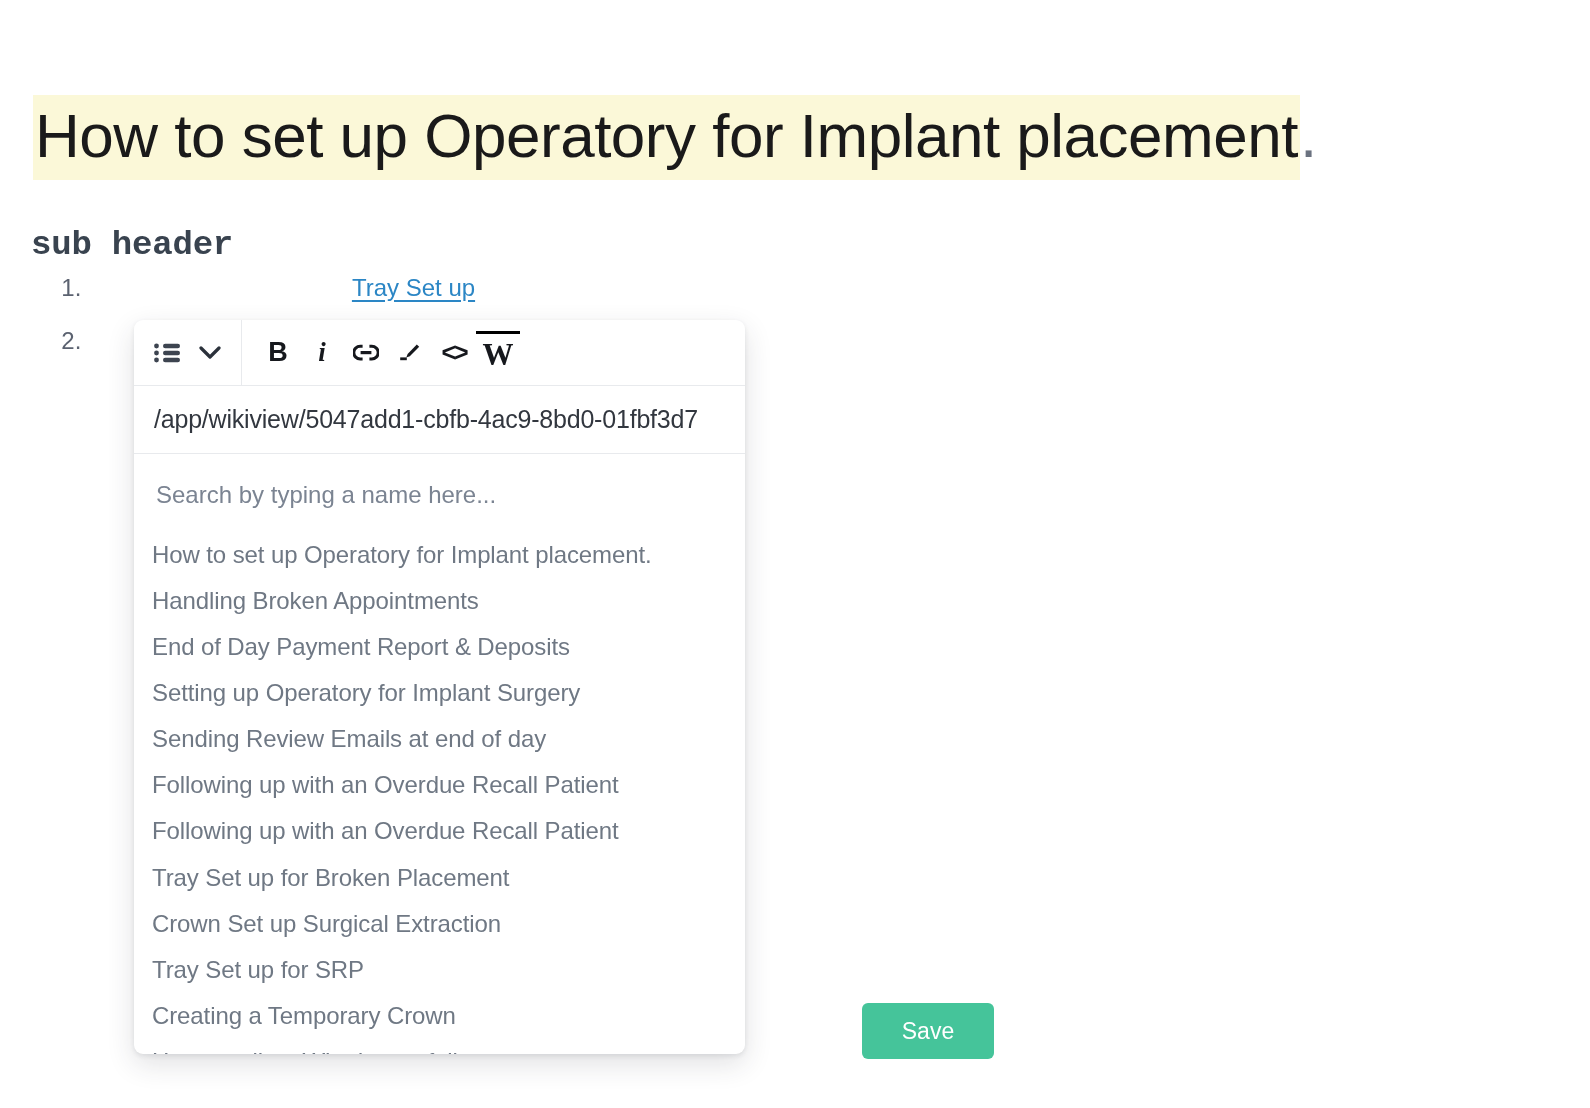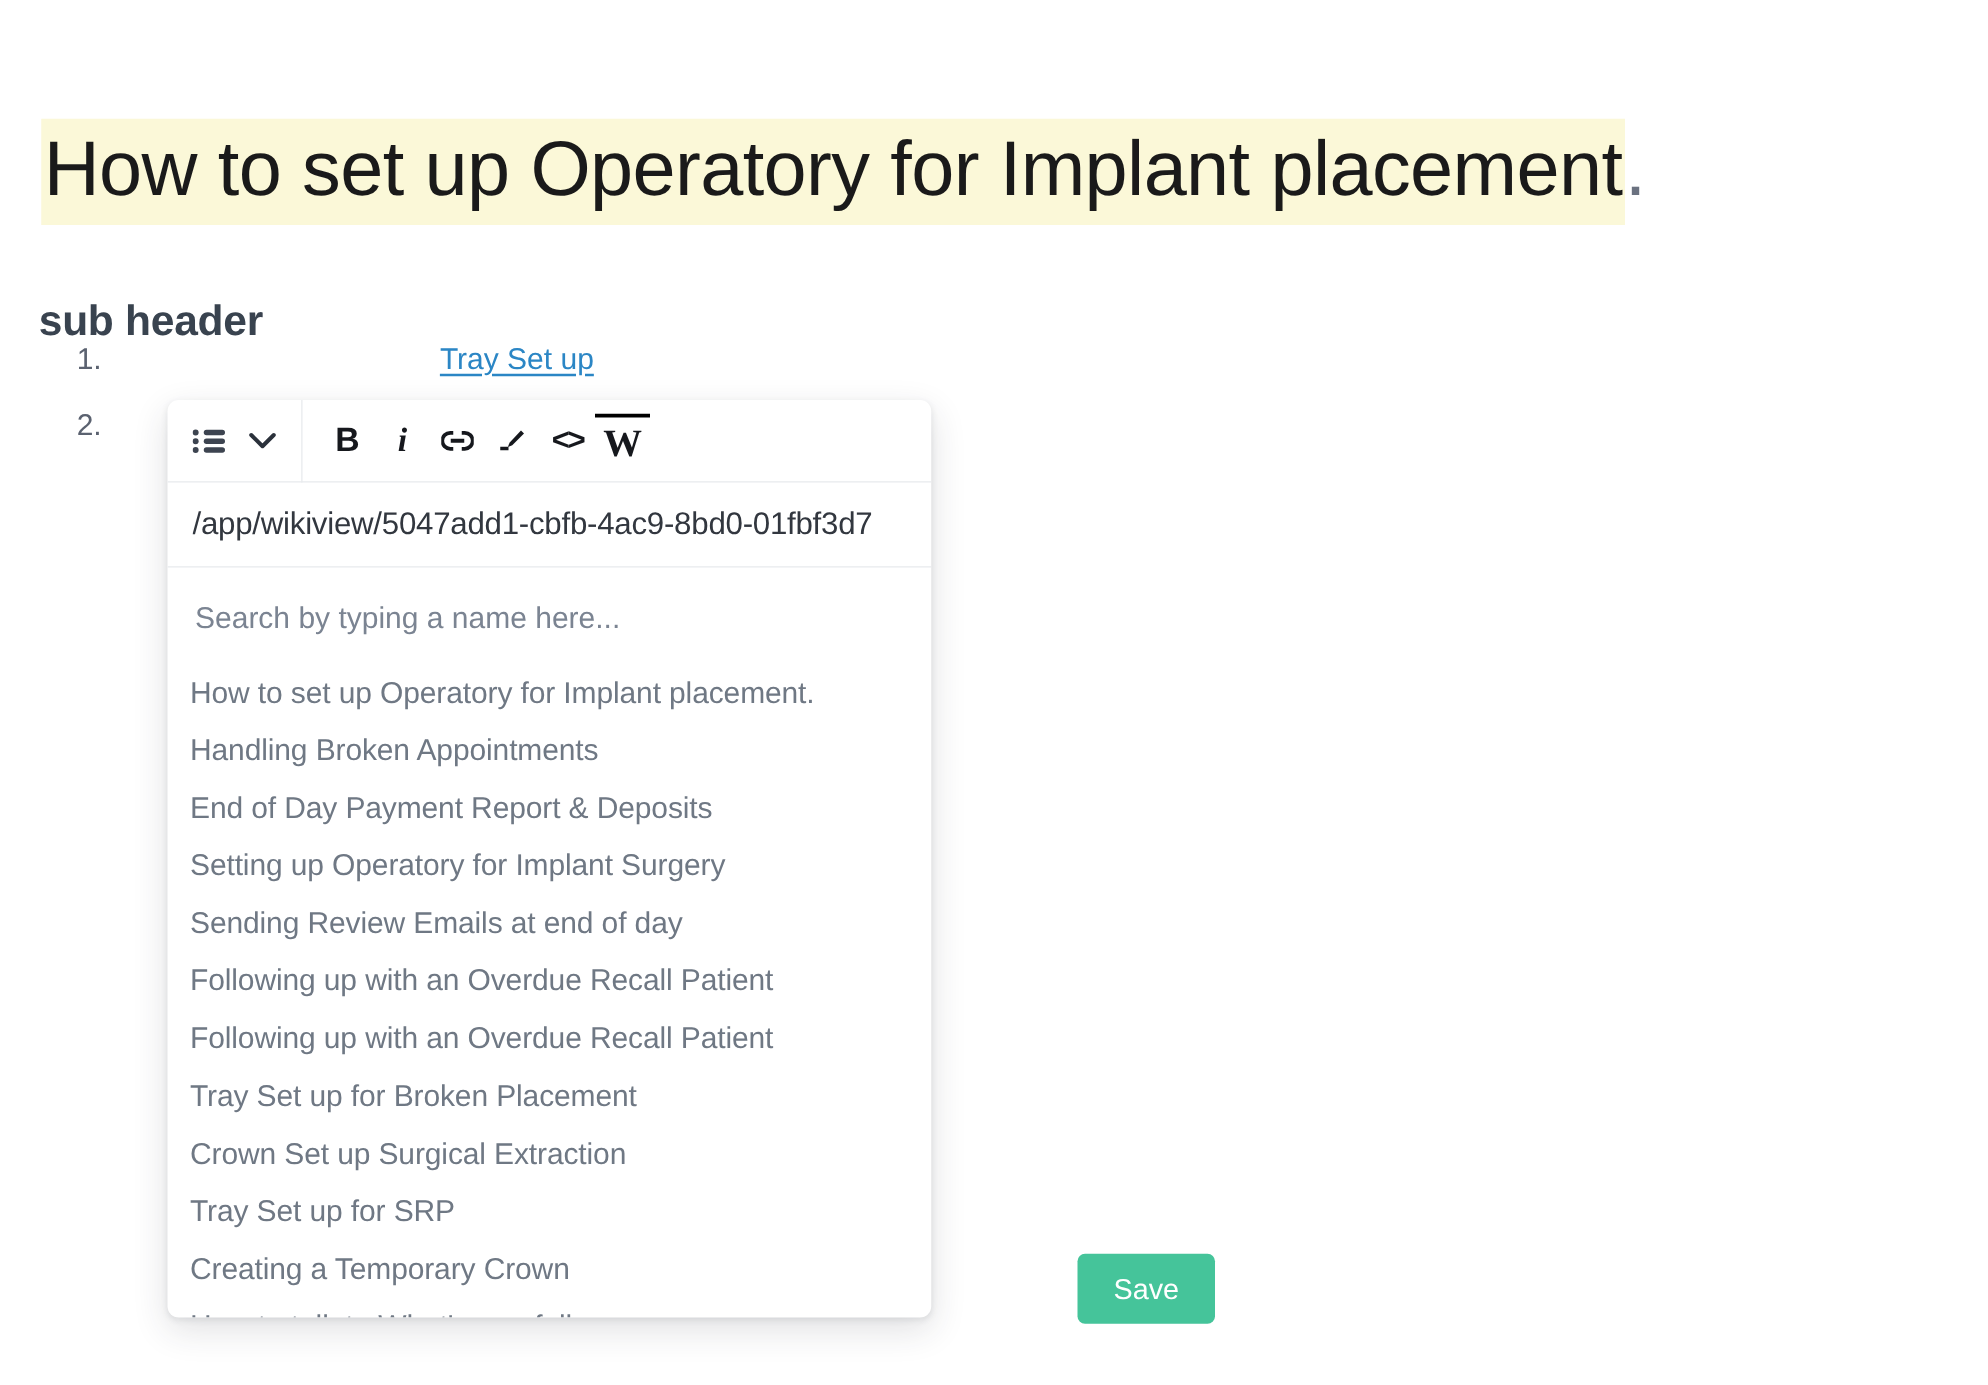--- a/index.html
+++ b/index.html
@@ -38,25 +38,26 @@
     padding: 6px 2px 10px 2px;
   }
   .doc-title .tail {
     color: #6b7280;
     padding: 6px 0 10px 0;
   }
 
   .sub-header {
     position: absolute;
     left: 31px;
-    top: 210px;
+    top: 198px;
     font-size: 34px;
     font-weight: 700;
     color: #39434f;
     letter-spacing: -0.2px;
+    font-family: Liberation Mono, monospace;
   }
 
   .ordered-list {
     position: absolute;
     left: 31px;
     top: 275px;
     width: 700px;
     margin: 0;
     padding-left: 57px;
     list-style: decimal;
@@ -196,21 +197,21 @@
     white-space: nowrap;
     cursor: pointer;
     letter-spacing: -0.1px;
   }
 
   
   .save-button {
     position: absolute;
     left: 862px;
     top: 1003px;
-    width: 110px;
+    width: 132px;
     height: 56px;
     border: 0;
     border-radius: 6px;
     background: #45c49a;
     color: #ffffff;
     font-family: "Liberation Sans", sans-serif;
     font-size: 23px;
     cursor: pointer;
   }
 </style>

